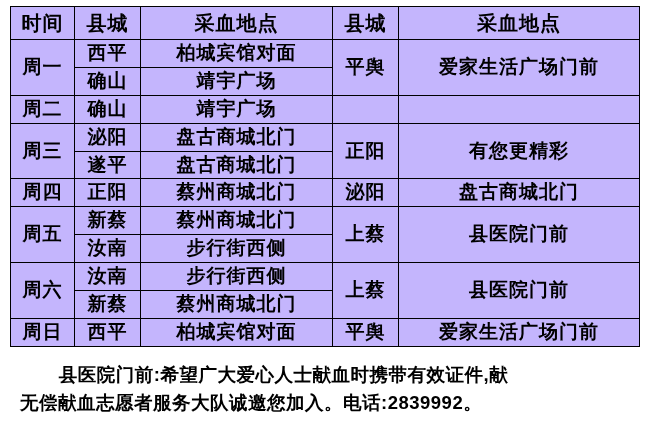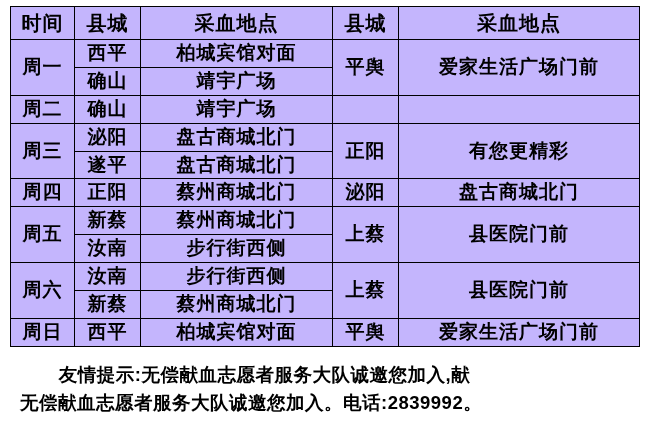--- a/index.html
+++ b/index.html
@@ -159,17 +159,17 @@
         <td class="cell-sub">西平</td>
         <td class="cell-sub">柏城宾馆对面</td>
         <td>平舆</td>
         <td>爱家生活广场门前</td>
       </tr>
 
     </tbody>
   </table>
 
   <div class="note">
-    <p><span class="indent"></span><span>友情提示:无偿献血志愿者服务大队诚邀您加入,献</span></p>
+    <p><span class="indent"></span><span>县医院门前:希望广大爱心人士献血时携带有效证件,献</span></p>
     <p>无偿献血志愿者服务大队诚邀您加入。电话:2839992。</p>
   </div>
 
 </div>
 
 </body></html>

